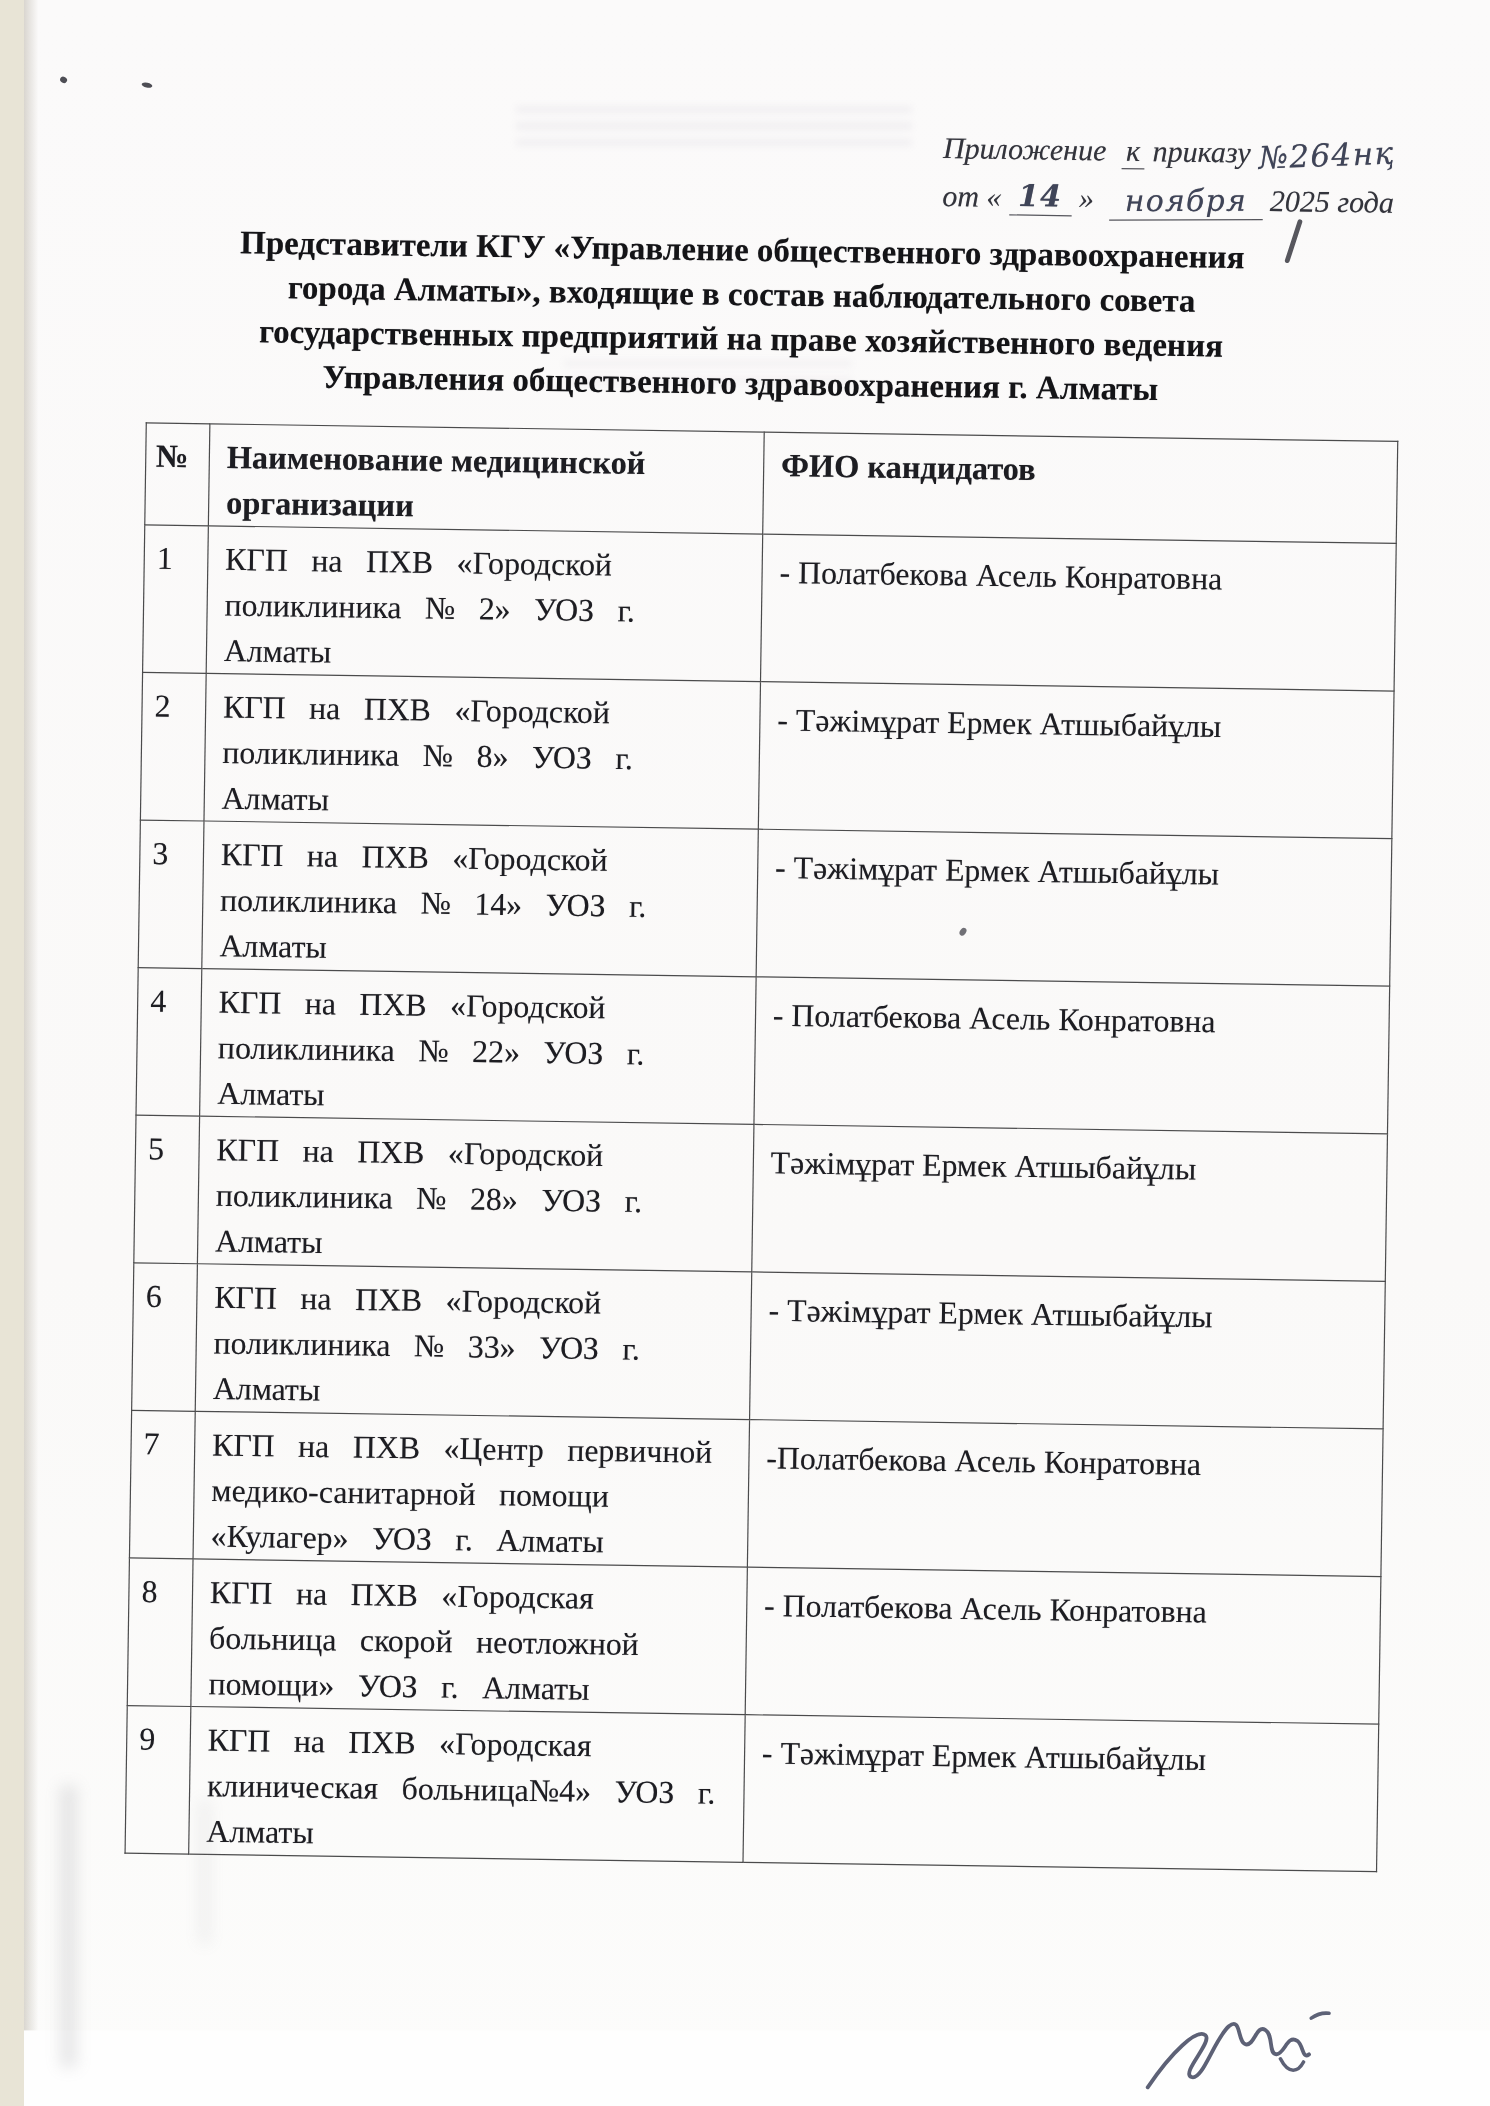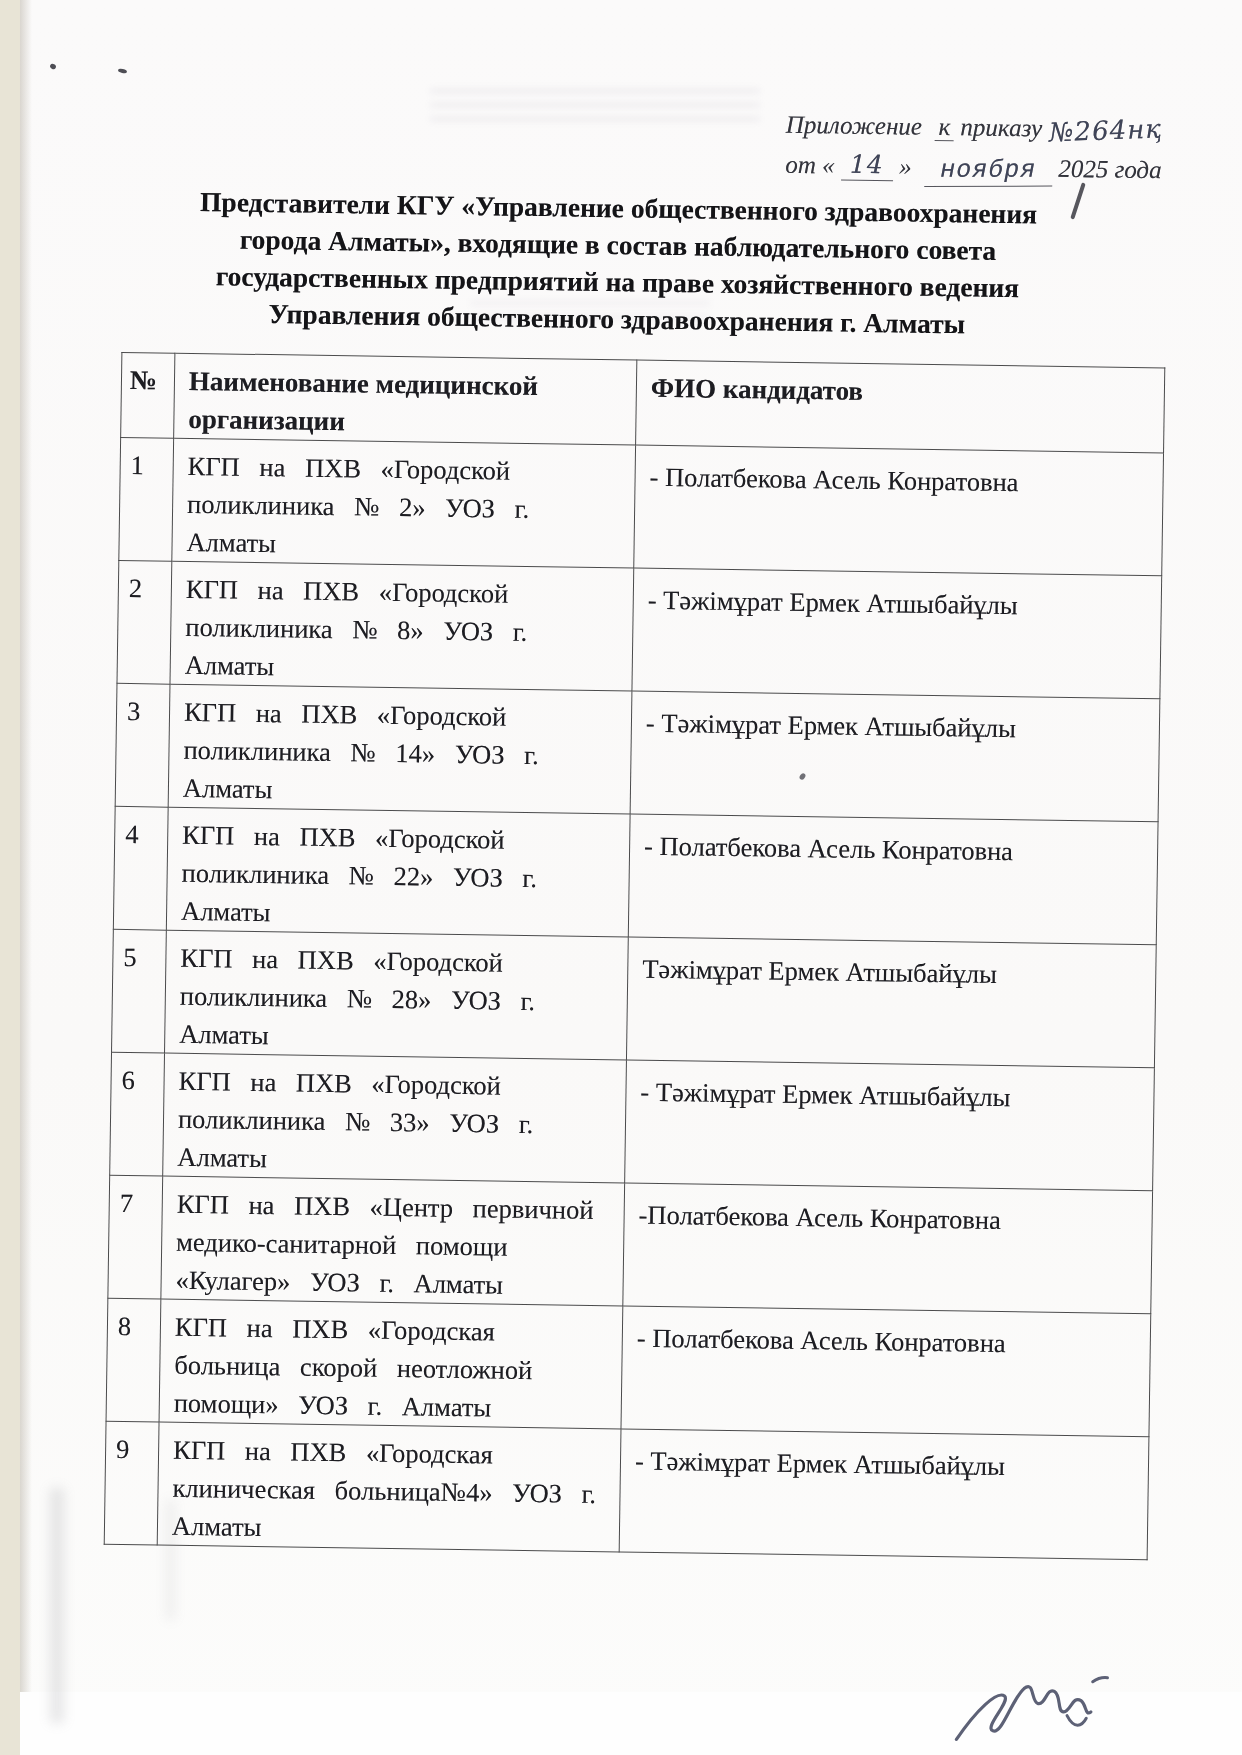--- a/index.html
+++ b/index.html
@@ -33,22 +33,22 @@
     transform:rotate(0.85deg); transform-origin:130px 110px;
     text-shadow:0 0 0.6px rgba(25,25,30,.45); }
 
   
   .appendix { position:absolute; left:786px; top:94px; font-style:italic;
     font-size:25px; line-height:40px; color:#33343c; white-space:nowrap; }
   .hand { font-family:"DejaVu Serif","Liberation Serif",serif; font-style:italic;
     color:#3f4458; letter-spacing:1px; }
   .hand-no { display:inline-block; transform:rotate(-3deg) translateY(2px); font-size:26px; }
   .blank { display:inline-block; border-bottom:1.6px solid #55555c; text-align:center; line-height:30px; }
-  .blank-day { min-width:52px; transform:translateY(-1px); }
-  .blank-month { min-width:128px; transform:translateY(1px) rotate(-1deg);font-family:Liberation Mono, monospace; }
+  .blank-day { min-width:52px; transform:translateY(-1px);font-weight:bold; }
+  .blank-month { min-width:128px; transform:translateY(1px) rotate(-1deg); }
   .u-k { border-bottom:1.6px solid #55555c; padding:0 4px; }
 
   
   .title { position:absolute; left:140px; top:182px; width:960px; margin:0;
     text-align:center; font-weight:bold; font-size:27.5px; line-height:37px; color:#141417; }
 
   
   table.tbl { position:absolute; left:125px; top:352px; width:1043px;
     border-collapse:collapse; table-layout:fixed; }
   .tbl col.c1 { width:53px; } .tbl col.c2 { width:462px; } .tbl col.c3 { width:528px; }

